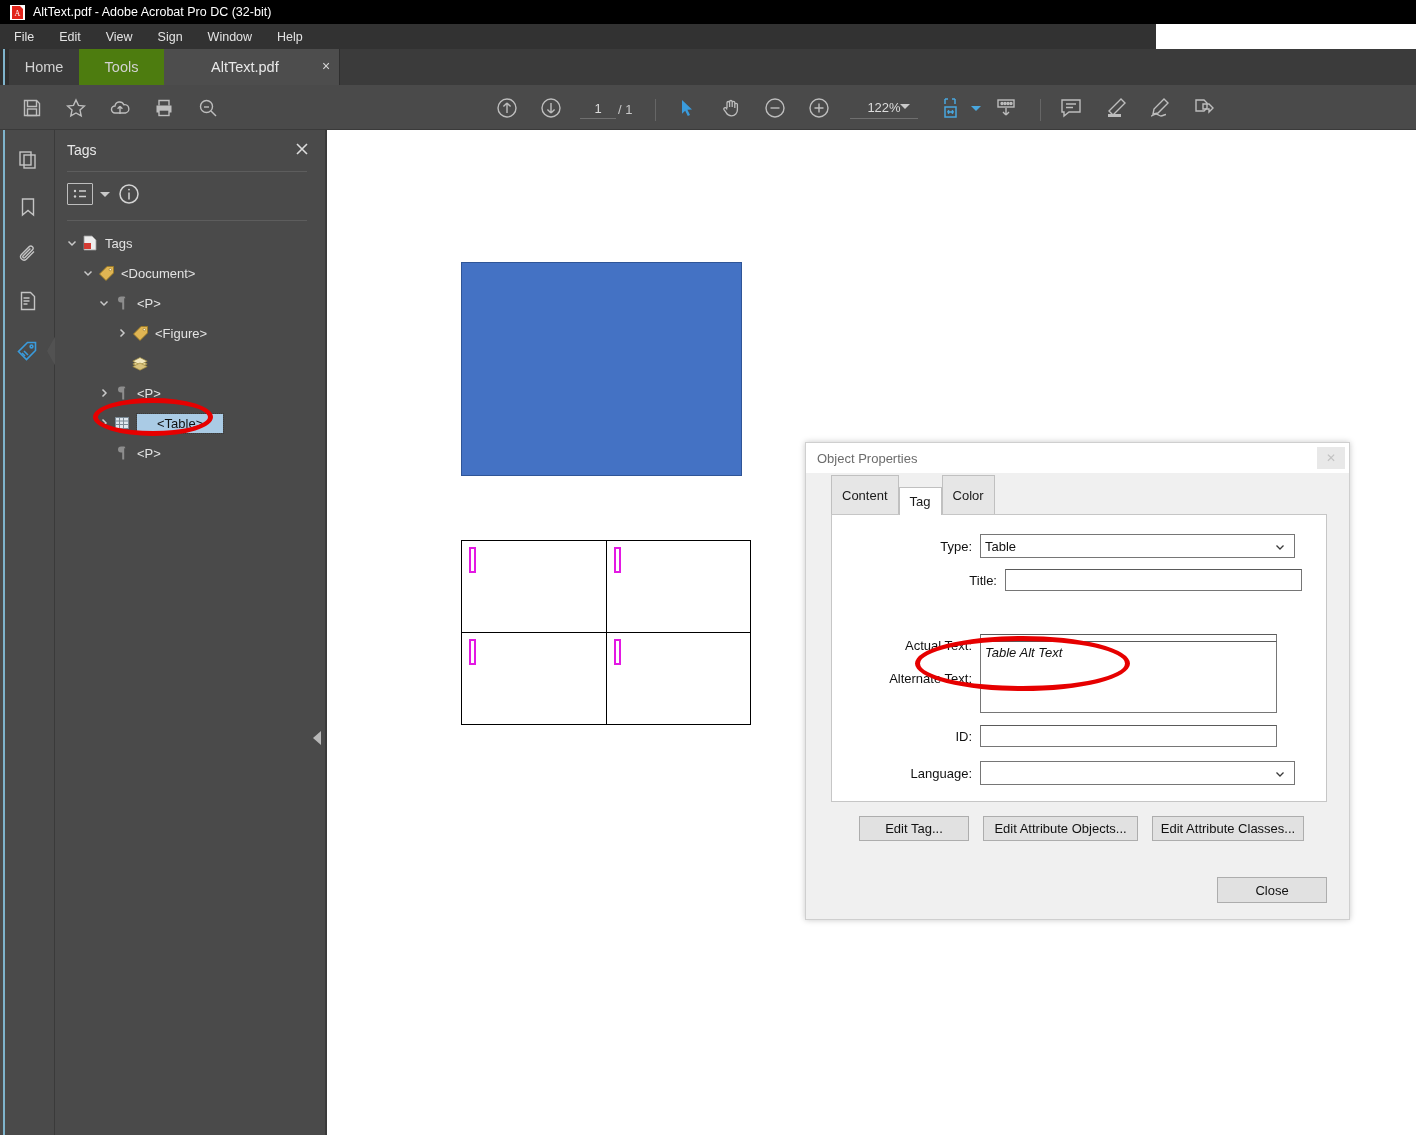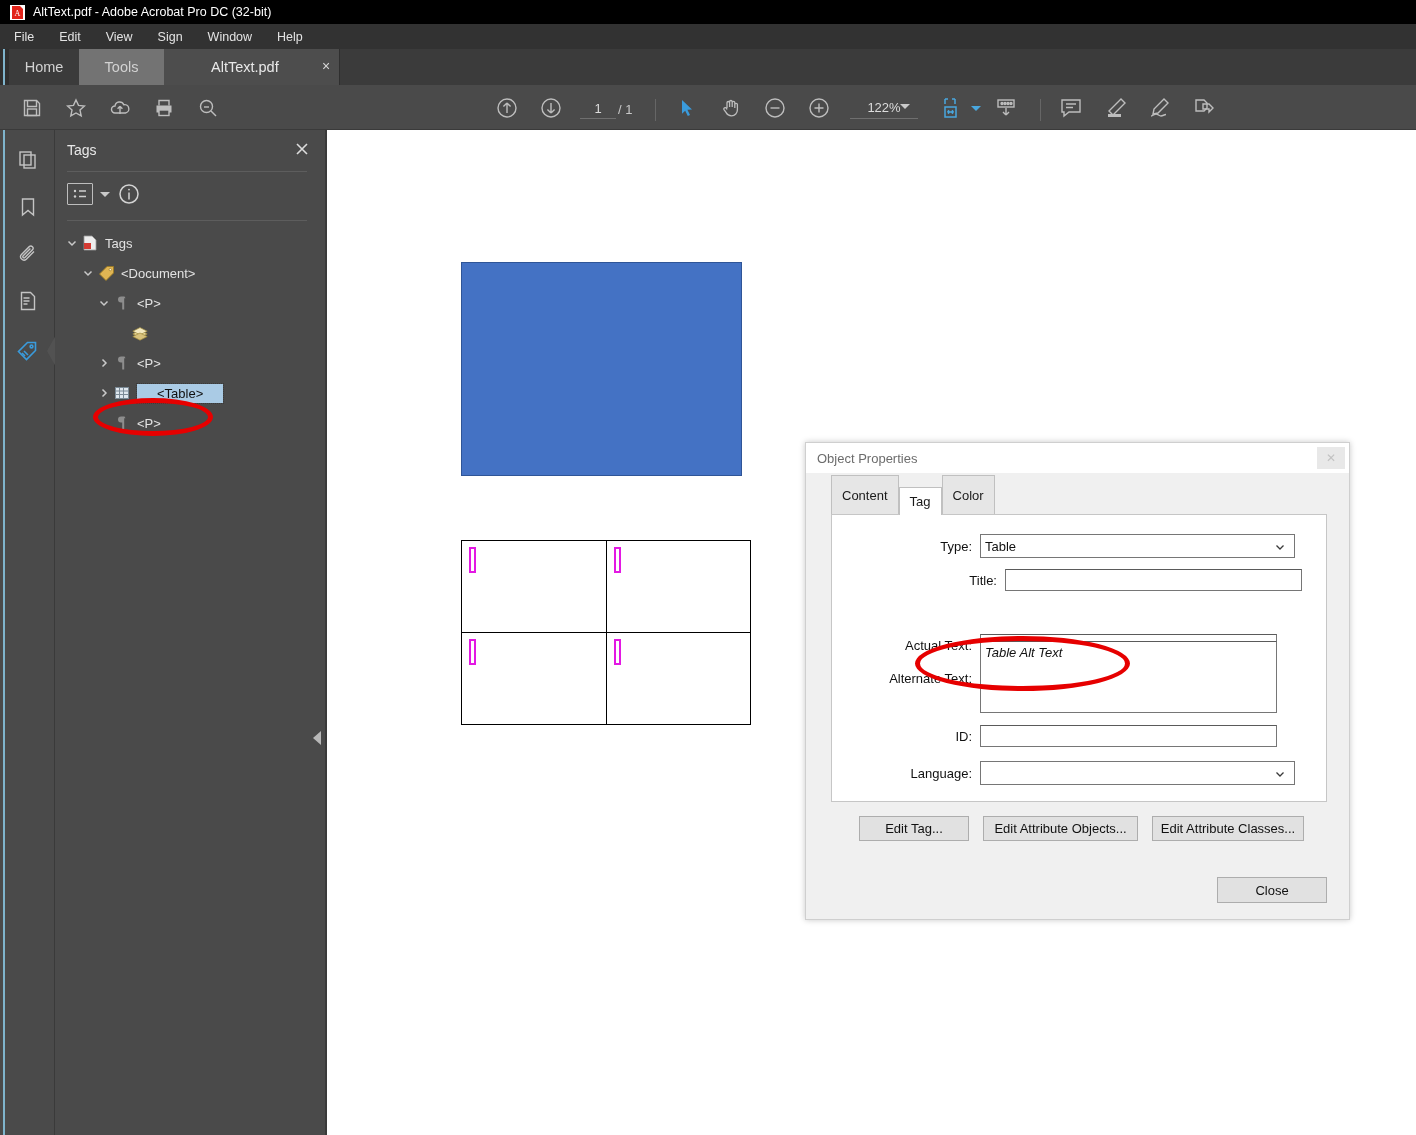--- a/index.html
+++ b/index.html
@@ -20,40 +20,40 @@
   }
   .acro-logo {
     width: 15px; height: 15px; background: #ffffff; border-radius: 2px;
     display: flex; align-items: center; justify-content: center;
     position: relative;
   }
   .acro-logo svg { display: block; }
 
   
   .menubar {
-    position: absolute; left: 0; top: 24px; width: 1416px; height: 25px;
+    position: absolute; left: 0; top: 24px; width: 1156px; height: 25px;
     background: #323232; display: flex; align-items: center;
     padding-left: 12px; gap: 21px;
   }
   .menubar .mi { color: #e3e3e3; font-size: 12.5px; cursor: default; padding: 2px 2px; }
 
   
   .tabstrip {
     position: absolute; left: 0; top: 49px; width: 1416px; height: 36px;
     background: #3b3b3b;
   }
   .tab-left-edge { position:absolute; left:0; top:0; width:9px; height:36px; background:#2f2f2f; }
   .tab-left-edge::after{content:"";position:absolute;left:3px;top:0;width:2px;height:36px;background:#7fb4cc;}
   .tab {
     position: absolute; top: 0; height: 36px;
     display: flex; align-items: center; justify-content: center;
     color: #d2d2d2; font-size: 14.5px; cursor: default;
   }
   .tab.home { left: 9px; width: 70px; background: #3b3b3b; }
-  .tab.tools { left: 79px; width: 85px; background: #737373; }
+  .tab.tools { left: 79px; width: 85px; background: #4d7c0f; }
   .tab.doc {
     left: 164px; width: 175px; background: #4d4d4d; color: #e9e9e9;
     justify-content: flex-start; padding-left: 47px;
   }
   .tab-close {
     position: absolute; left: 318px; top: 9px; width: 16px; height: 16px;
     color: #d8d8d8; font-size: 14px; line-height: 16px; text-align: center; cursor: pointer;
   }
   .tabstrip-rest { position:absolute; left:339px; top:0; width:1077px; height:36px; background:#3b3b3b;}
   .tabstrip-rest::before{content:"";position:absolute;left:0;top:0;width:1px;height:36px;background:#2f2f2f;}
@@ -493,20 +493,34 @@
             </svg>
         </span>
         <span class="tw">
           <svg width="14" height="16" viewBox="0 0 14 16">
             <path d="M9.5 1.5H6a3 3 0 000 6h1.2v7h2V3.2h1.3z" fill="#8d8d8d"></path>
           </svg>
         </span>
         <span class="tlabel">&lt;P&gt;</span>
       </div>
 
+      <div class="trow" style="padding-left:58px">
+        <span class="tw">
+          <svg width="12" height="12" viewBox="0 0 12 12" fill="none" stroke="#c9c9c9" stroke-width="1.5">
+              <path d="M4.5 2.5L8 6l-3.5 3.5"></path>
+            </svg>
+        </span>
+        <span class="tw">
+          <svg width="17" height="17" viewBox="0 0 17 17">
+            <path d="M9 1.5h6.5V8L8 15.5 1.5 9z" fill="#e0b553" stroke="#9c7a25" stroke-width=".9"></path>
+            <circle cx="12.3" cy="4.6" r="1.2" fill="#fff6dc" stroke="#9c7a25" stroke-width=".7"></circle>
+          </svg>
+        </span>
+        <span class="tlabel">&lt;Figure&gt;</span>
+      </div>
 
       <div class="trow" style="padding-left:76px">
         <span class="tw">
           <svg width="20" height="18" viewBox="0 0 20 18">
             <path d="M2 10l8-4 8 4-8 4z" fill="#e8d79a" stroke="#a08b3d" stroke-width=".8"></path>
             <path d="M2 7l8-4 8 4-8 4z" fill="#f3e9bf" stroke="#a08b3d" stroke-width=".8"></path>
             <path d="M2 13l8-4 8 4-8 4z" fill="#d8c27c" stroke="#a08b3d" stroke-width=".8"></path>
           </svg>
         </span>
         <span class="tlabel"></span>

